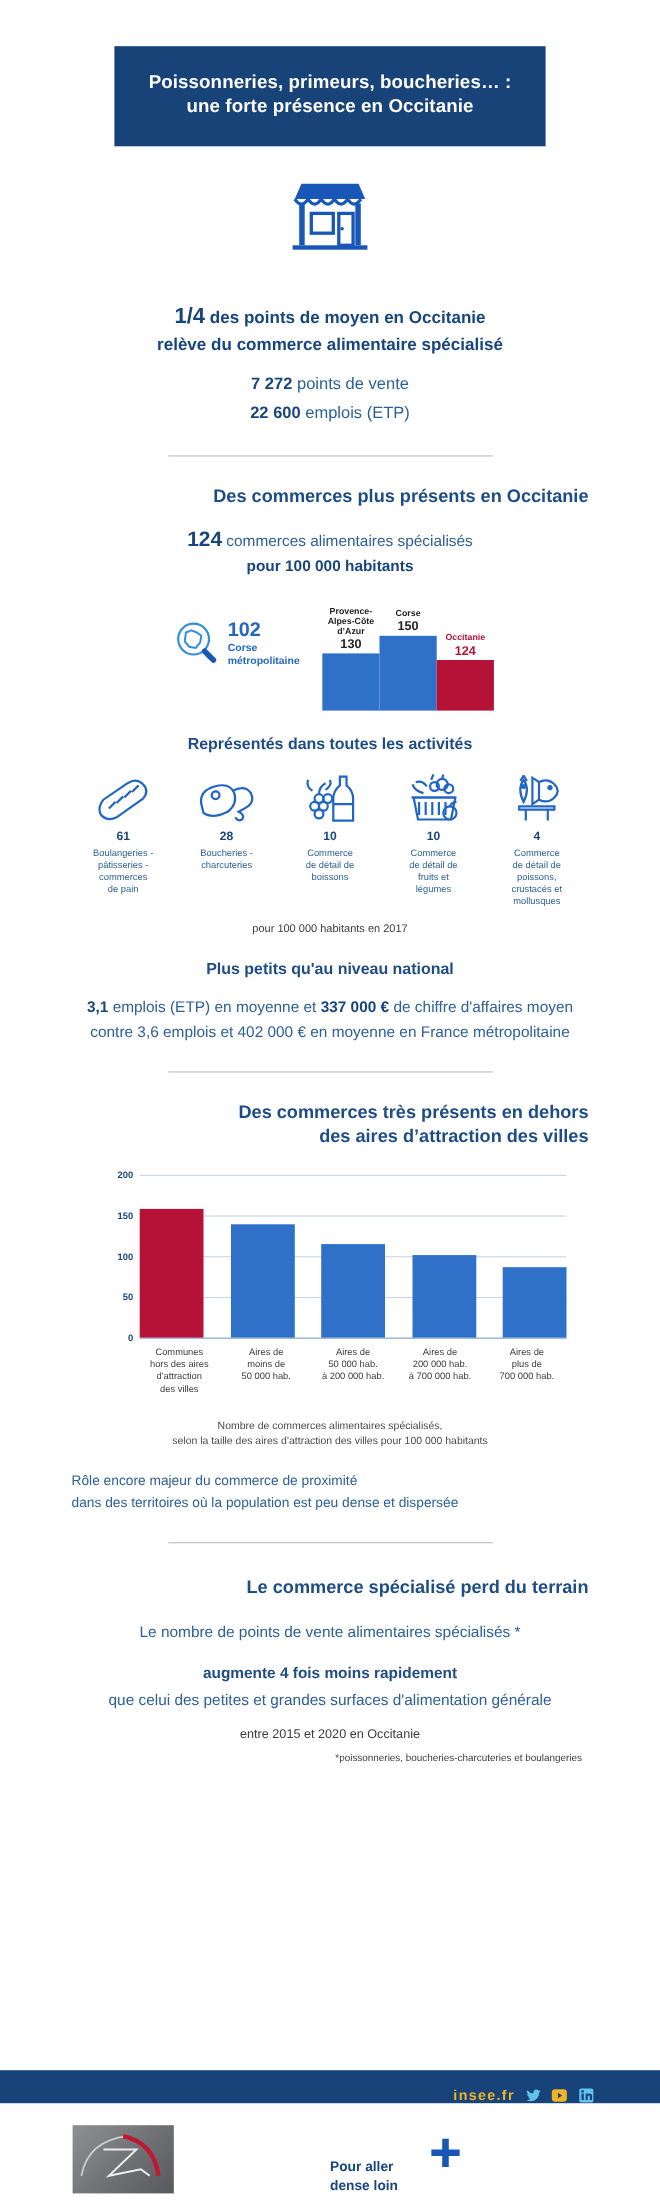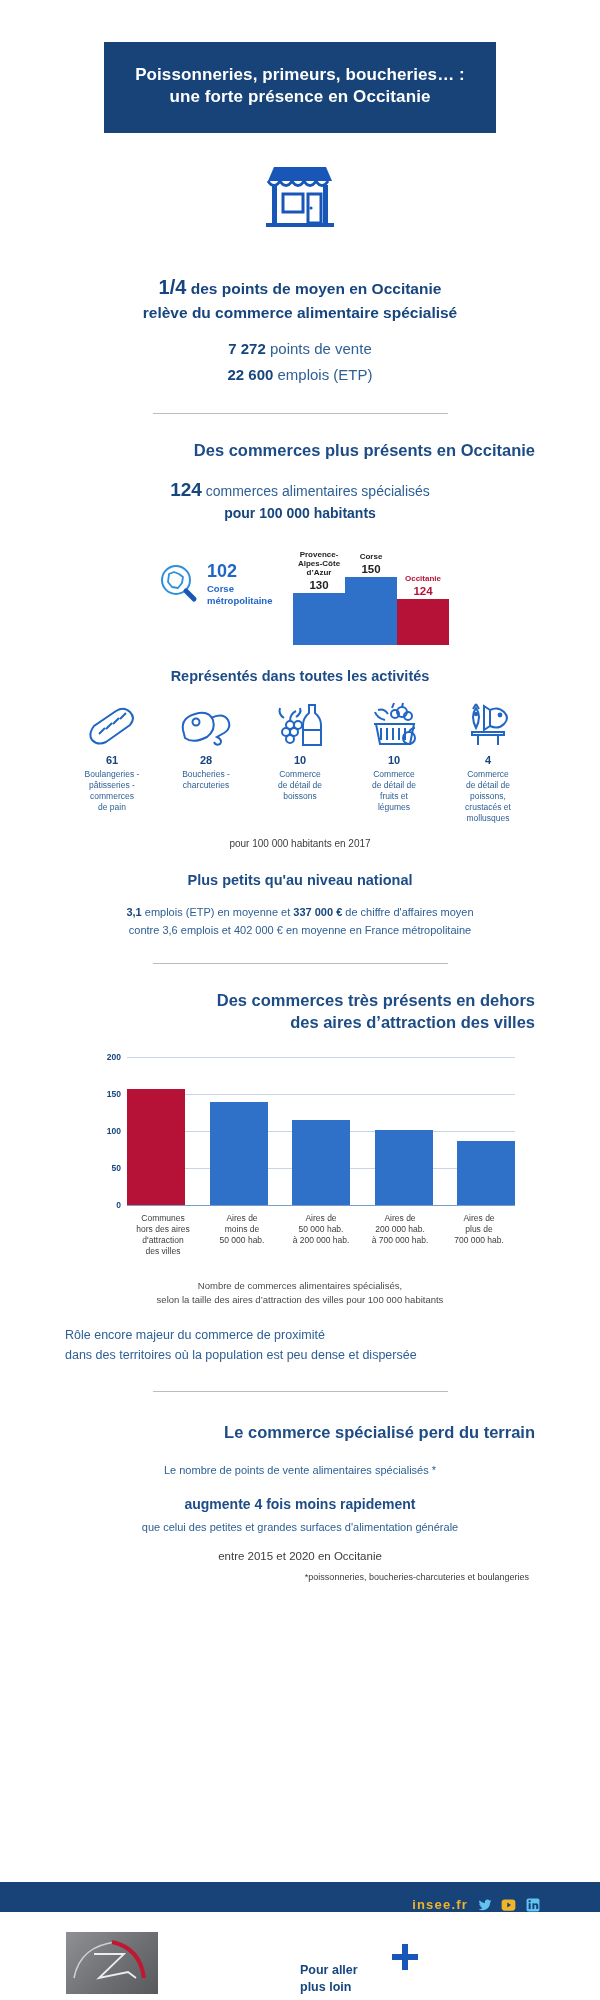--- a/index.html
+++ b/index.html
@@ -61,21 +61,21 @@
   .rbar.occ .col{background:#b61237;}
 
   
   .acts{display:flex;justify-content:center;gap:8px;margin-top:16px;}
   .act{width:86px;text-align:center;}
   .act .ico{height:46px;display:flex;align-items:flex-end;justify-content:center;}
   .act .n{font-size:11px;font-weight:bold;color:#17457f;margin-top:6px;}
   .act .l{font-size:8.5px;color:#2e6096;line-height:1.3;margin-top:3px;}
   .acts-note{text-align:center;font-size:10px;color:#3c3c3c;margin-top:14px;}
 
-  .para{text-align:center;font-size:11px;color:#2e6096;line-height:1.65;margin-top:12px;}
+  .para{text-align:center;font-size:14px;color:#2e6096;line-height:1.65;margin-top:12px;}
   .para b{color:#17457f;}
 
   
   .chart{position:relative;width:430px;height:180px;margin:20px auto 0 auto;}
   .plot{position:absolute;left:42px;top:4px;right:0;bottom:28px;}
   .grid-l{position:absolute;left:0;right:0;height:1px;background:#c9d4e4;}
   .ytick{position:absolute;right:calc(100% + 6px);transform:translateY(-50%);
          font-size:8.5px;font-weight:bold;color:#17457f;white-space:nowrap;}
   .bars{position:absolute;left:0;right:0;bottom:0;top:0;display:flex;
         align-items:flex-end;justify-content:space-between;}
@@ -383,21 +383,21 @@
           <path d="M28 22 L58 22 L33 46 L62 40 L70 46" fill="none" stroke="#ededed" stroke-width="1.8"></path>
         </svg>
       </div>
       <div class="logo-word">Insee</div>
 
     </div>
 
     <div class="pal">
       <div class="pal-t">
         <span>Pour aller</span><br>
-        <span>plus loin</span>
+        <span>dense loin</span>
       </div>
     </div>
 
     <div class="plus">
       <svg width="26" height="26" viewBox="0 0 26 26">
           <path d="M10 0h6v10h10v6H16v10h-6V16H0v-6h10z" fill="#1857b8"></path>
         </svg>
     </div>
 
   </div>

